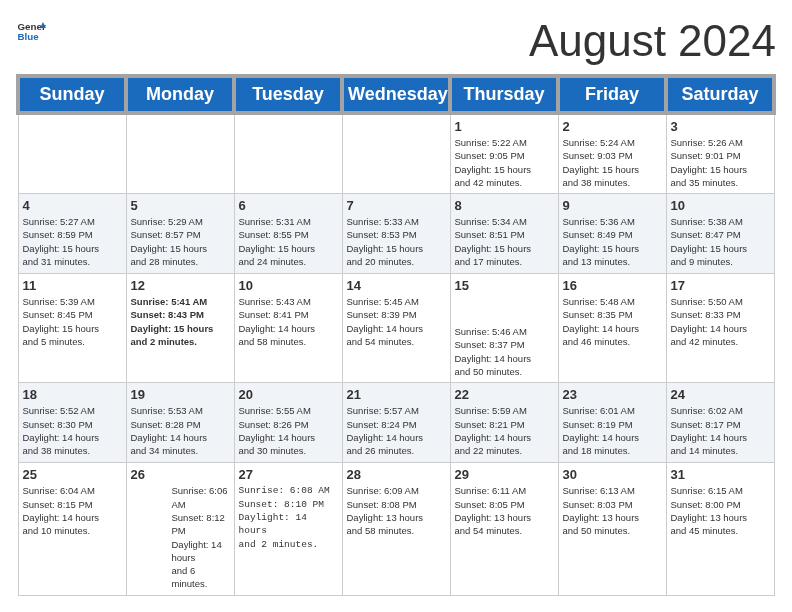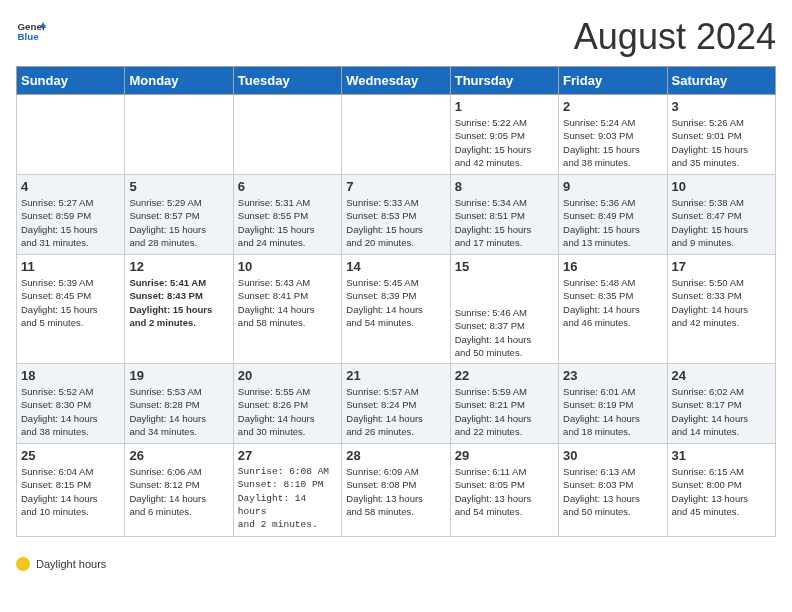--- a/index.html
+++ b/index.html
@@ -22,42 +22,42 @@
       gap: 4px;
     }
     .logo-icon {
       width: 30px;
       height: 30px;
     }
     .title-area {
       text-align: right;
     }
     .main-title {
-      font-size: 36px;
+      font-size: 44px;
       font-weight: normal;
       color: #333;
     }
     .subtitle {
       font-size: 16px;
       font-weight: bold;
       color: #333;
     }
     table {
       width: 100%;
       border-collapse: collapse;
       table-layout: fixed;
     }
     thead tr th {
       background-color: #1a6bbd;
       color: #fff;
-      font-size: 13px;
+      font-size: 18px;
       font-weight: bold;
       padding: 6px 4px;
-      text-align: left;
-      border: 1px solid #a3a3a3;
+      text-align: center;
+      border: 4px solid #a3a3a3;
     }
     tbody tr td {
       vertical-align: top;
       border: 1px solid #ccc;
       padding: 4px 4px;
       font-size: 10px;
       color: #333;
       background: #fff;
       height: 80px;
     }
@@ -305,21 +305,21 @@
       <tr>
         <td>
           <span class="day-num">25</span>
           <div class="day-info" style="white-space: pre-line;">Sunrise: 6:04 AM
 Sunset: 8:15 PM
 Daylight: 14 hours
 and 10 minutes.</div>
         </td>
         <td>
           <span class="day-num">26</span>
-          <div class="day-info" style="white-space: pre-line;">Sunrise: 6:06 AM
+          <div class="day-info" style="white-space: pre-line; margin-left: 41px;">Sunrise: 6:06 AM
 Sunset: 8:12 PM
 Daylight: 14 hours
 and 6 minutes.</div>
         </td>
         <td>
           <span class="day-num">27</span>
           <div class="day-info" style="white-space: pre-line; font-family: Liberation Mono, monospace;">Sunrise: 6:08 AM
 Sunset: 8:10 PM
 Daylight: 14 hours
 and 2 minutes.</div>

